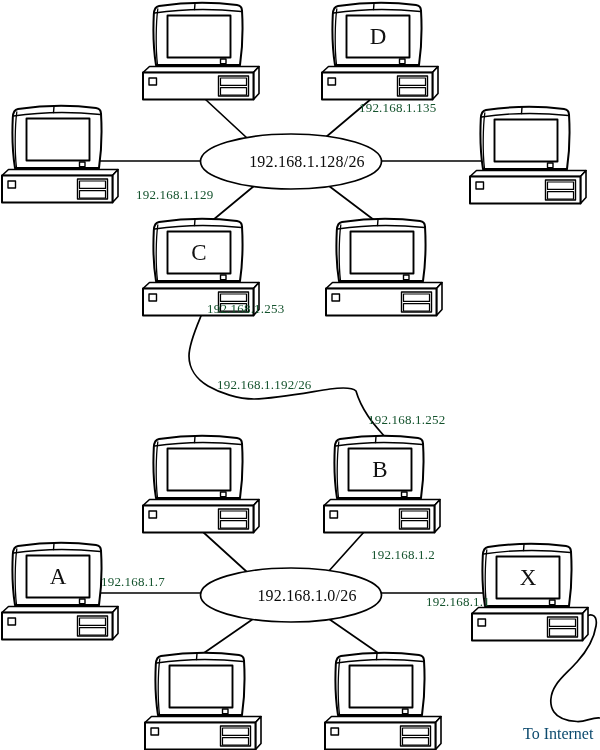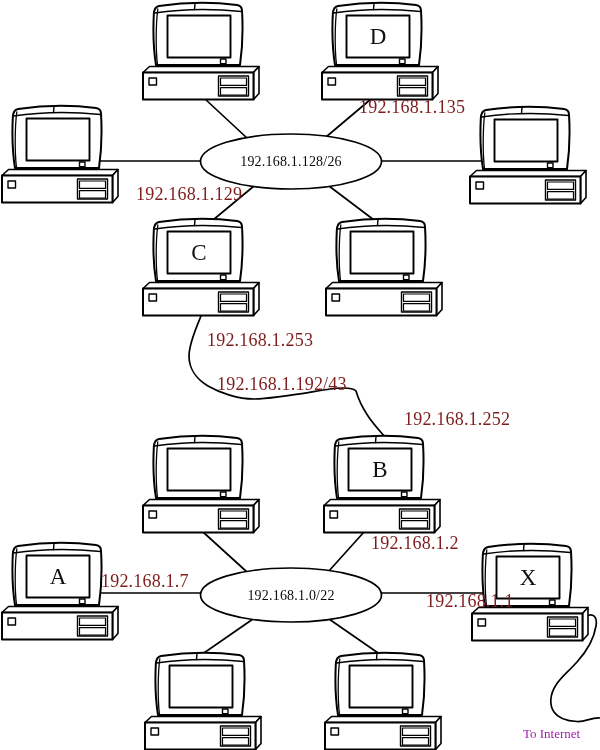--- a/index.html
+++ b/index.html
@@ -2,33 +2,33 @@
 <html><head>
 <meta charset="utf-8">
 <style>
   html,body{margin:0;padding:0;background:#fff;}
   #stage{
     position:relative;width:600px;height:750px;background:#ffffff;
     font-family:"Liberation Serif", serif;color:#000;overflow:hidden;
   }
   #art{position:absolute;left:0;top:0;}
   .ip-label{
-    position:absolute;font-size:18px;line-height:13px;white-space:nowrap;
-    color:#7f1d1d;letter-spacing:.2px;
+    position:absolute;font-size:13px;line-height:13px;white-space:nowrap;
+    color:#14532d;letter-spacing:.2px;
   }
   .net-label{
-    position:absolute;font-size:14px;line-height:13px;white-space:nowrap;
-    transform:translate(-50%,-50%);color:#0a0a0a;letter-spacing:.2px;
+    position:absolute;font-size:16px;line-height:13px;white-space:nowrap;
+    transform:translate(-50%,-50%);color:#0a0a0a;letter-spacing:.2px;margin-left:16px;
   }
   .screen-letter{
     position:absolute;font-size:23px;line-height:23px;white-space:nowrap;
     transform:translate(-50%,-50%);color:#111;
   }
   .internet-label{
-    position:absolute;font-size:13px;line-height:15px;white-space:nowrap;color:#a21caf;
+    position:absolute;font-size:16px;line-height:15px;white-space:nowrap;color:#0c4a6e;
   }
 </style>
 </head>
 <body>
 
 <div id="stage">
 
   <svg id="art" width="600" height="750" viewBox="0 0 600 750">
     <defs>
 
@@ -104,26 +104,26 @@
     <use href="#pc" x="323" y="650" width="120" height="103"></use>
   </svg>
 
   <div class="screen-letter" style="left:378px;top:36px">D</div>
   <div class="screen-letter" style="left:199px;top:252px">C</div>
   <div class="screen-letter" style="left:380px;top:469px">B</div>
   <div class="screen-letter" style="left:58px;top:576px">A</div>
   <div class="screen-letter" style="left:528px;top:577px">X</div>
 
   <div class="net-label" style="left:291px;top:161px">192.168.1.128/26</div>
-  <div class="net-label" style="left:291px;top:595px">192.168.1.0/22</div>
+  <div class="net-label" style="left:291px;top:595px">192.168.1.0/26</div>
 
   <div class="ip-label" style="left:136px;top:188px">192.168.1.129</div>
   <div class="ip-label" style="left:359px;top:101px">192.168.1.135</div>
-  <div class="ip-label" style="left:207px;top:334px">192.168.1.253</div>
-  <div class="ip-label" style="left:217px;top:378px">192.168.1.192/43</div>
-  <div class="ip-label" style="left:404px;top:413px">192.168.1.252</div>
-  <div class="ip-label" style="left:371px;top:537px">192.168.1.2</div>
+  <div class="ip-label" style="left:207px;top:302px">192.168.1.253</div>
+  <div class="ip-label" style="left:217px;top:378px">192.168.1.192/26</div>
+  <div class="ip-label" style="left:368px;top:413px">192.168.1.252</div>
+  <div class="ip-label" style="left:371px;top:548px">192.168.1.2</div>
   <div class="ip-label" style="left:101px;top:575px">192.168.1.7</div>
   <div class="ip-label" style="left:426px;top:595px">192.168.1.1</div>
 
   <div class="internet-label" style="left:523px;top:726px">To Internet</div>
 
 </div>
 
 </body></html>

